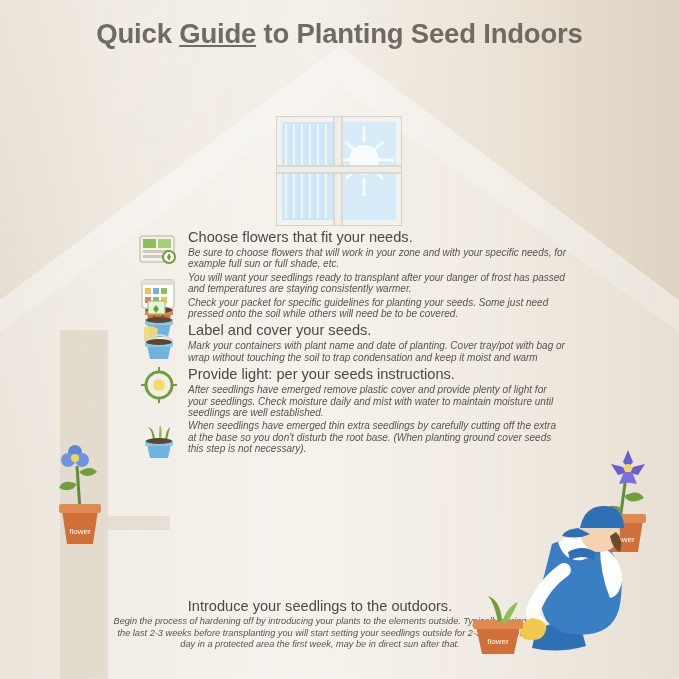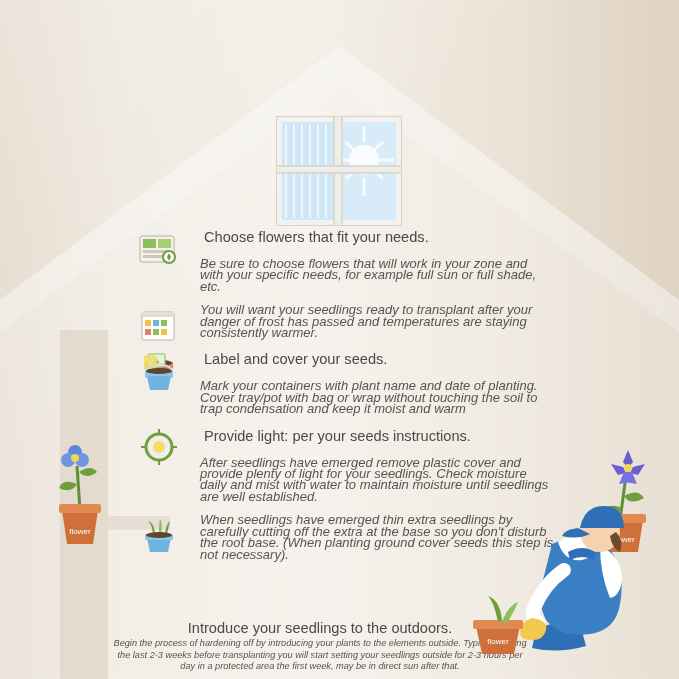--- a/index.html
+++ b/index.html
@@ -69,46 +69,45 @@
   }
   .step {
     position: relative;
     padding-left: 52px;
     margin-bottom: 2px;
   }
   .step-head {
     font-size: 14.6px;
     color: #4c4945;
     line-height: 18px;
-    margin: 0 0 1px 16px;
+    margin: 0 0 1px 0;
     font-weight: normal;
   }
   .step-body {
-    font-size: 13px;
+    font-size: 10px;
     font-style: italic;
     color: #57534e;
     line-height: 11.4px;
-    margin: 12px;
+    margin: 0;
   }
   .step-icon {
     position: absolute;
     left: 0;
     top: 0;
     width: 46px;
     height: 44px;
   }
 
   .footer {
     position: absolute;
     left: 110px;
     top: 598px;
     width: 420px;
     text-align: center;
     z-index: 5;
-    margin-top: 22px;
   }
   .footer-head {
     font-size: 14.6px;
     color: #4c4945;
     margin: 0 0 2px 0;
     font-weight: normal;
   }
   .footer-body {
     font-size: 9.2px;
     font-style: italic;
@@ -126,20 +125,23 @@
 
 <div id="poster">
 
   <svg class="house" viewBox="0 0 679 679" preserveAspectRatio="none">
     <polygon points="339,46 679,300 679,679 0,679 0,300" fill="#ffffff" opacity="0.30"></polygon>
     <polygon points="339,46 679,300 679,332 339,86 0,332 0,300" fill="#ffffff" opacity="0.22"></polygon>
     <rect x="60" y="330" width="48" height="349" fill="#d9cdbb" opacity="0.55"></rect>
     <rect x="108" y="516" width="62" height="14" fill="#d9cdbb" opacity="0.45"></rect>
   </svg>
 
+  <div class="title">
+    <span>Quick </span><u>Guide</u><span> to Planting Seed Indoors</span>
+  </div>
 
   <svg class="window" viewBox="0 0 126 110">
     <rect x="0" y="0" width="126" height="110" fill="#f4f2ee" stroke="#d7d2c9" stroke-width="2"></rect>
     <rect x="6" y="6" width="52" height="98" fill="#cfe8f7"></rect>
     <rect x="66" y="6" width="54" height="98" fill="#d7ecf8"></rect>
     <g fill="#ffffff" opacity="0.85">
       <circle cx="88" cy="44" r="15"></circle>
     </g>
     <g stroke="#ffffff" stroke-width="3" opacity="0.8">
       <line x1="88" y1="10" x2="88" y2="26"></line>
@@ -206,20 +208,21 @@
       <svg class="step-icon" viewBox="0 0 46 44">
         <rect x="12" y="4" width="17" height="13" rx="1" fill="#e9f2dc" stroke="#8bbf5a"></rect>
         <path d="M20 8 l3 4 -3 4 -3 -4 z" fill="#6f9f3c"></path>
         <circle cx="18" cy="20" r="1.2" fill="#7a5c3a"></circle>
         <circle cx="23" cy="22" r="1.2" fill="#7a5c3a"></circle>
         <circle cx="27" cy="19" r="1.2" fill="#7a5c3a"></circle>
         <path d="M11 26 h24 l-3 14 h-18 z" fill="#6fb3e0"></path>
         <rect x="9" y="22" width="28" height="6" rx="1.5" fill="#8cc5e8"></rect>
         <ellipse cx="23" cy="23" rx="13" ry="3" fill="#5c4632"></ellipse>
       </svg>
+      <p class="step-body">Check your packet for specific guidelines for planting your seeds.  Some just need pressed onto the soil while others will need be to be covered.</p>
     </div>
 
     <div class="step">
       <svg class="step-icon" viewBox="0 0 46 44">
         <path d="M8 6 q8 -3 14 2 l-2 14 q-6 -4 -12 -2 z" fill="#f3dc6a" opacity="0.9"></path>
         <path d="M11 24 h24 l-3 14 h-18 z" fill="#6fb3e0"></path>
         <rect x="9" y="20" width="28" height="6" rx="1.5" fill="#8cc5e8"></rect>
         <ellipse cx="23" cy="21" rx="13" ry="3" fill="#5c4632"></ellipse>
         <path d="M9 20 q14 -12 28 0" fill="none" stroke="#cfd8da" stroke-width="2"></path>
       </svg>

